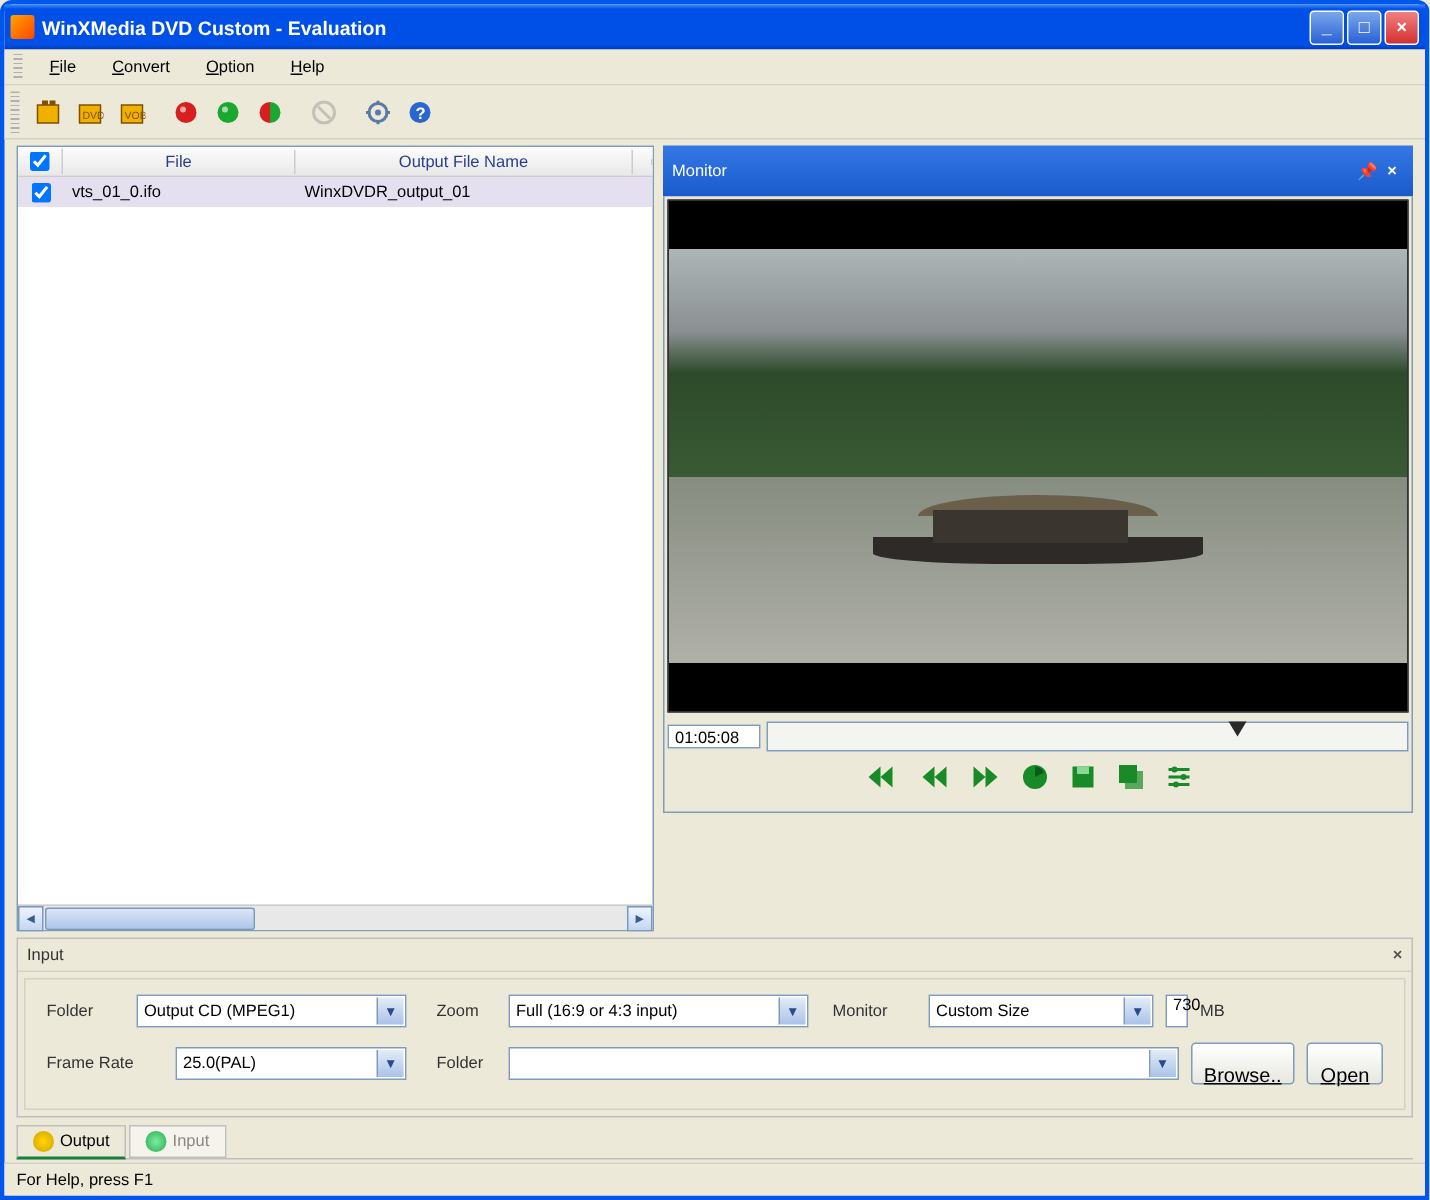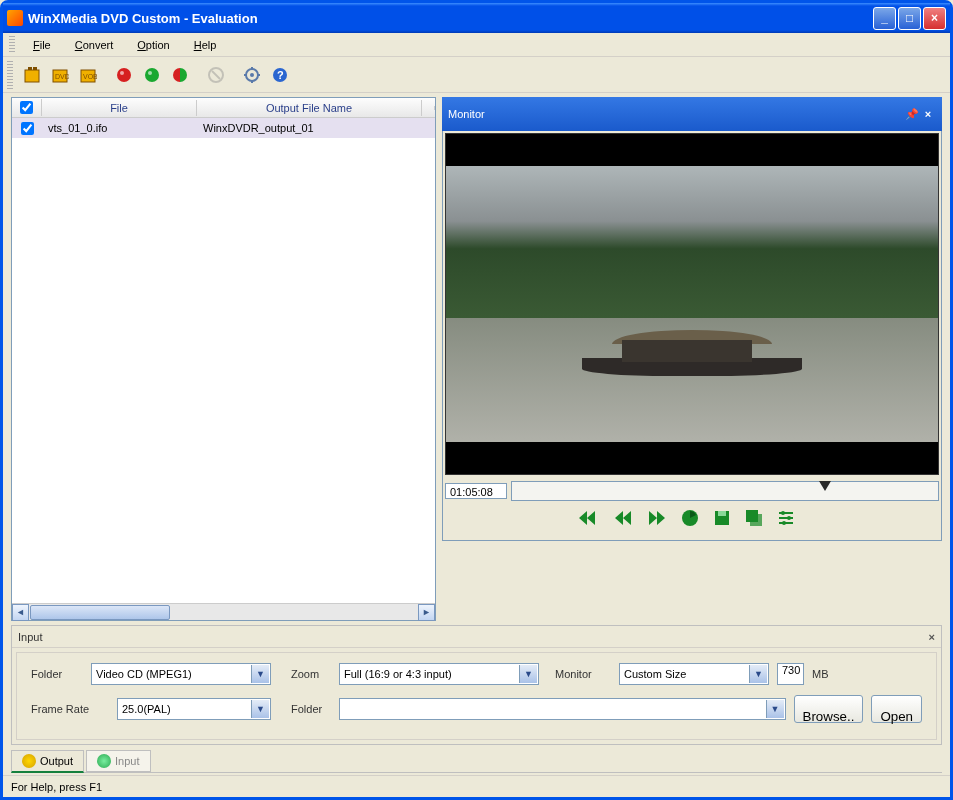--- a/index.html
+++ b/index.html
@@ -71,21 +71,21 @@
 .config-title { height: 22px; display: flex; align-items: center; padding: 0 6px; border-bottom: 1px solid #d4d0c8; }
 .config-title .label { flex: 1; color: #333; }
 .config-title .x { cursor: pointer; font-weight: bold; color: #555; }
 .config-body { padding: 10px 14px 6px 14px; border: 1px solid #d4d0c8; margin: 4px; background: #ece9d8; }
 .config-row { display: flex; align-items: center; gap: 8px; margin-bottom: 10px; }
 .config-row label { min-width: 52px; color: #333; }
 .config-row .lbl-fr { min-width: 78px; }
 .combo { height: 22px; border: 1px solid #7f9db9; background: white; display: flex; align-items: center; padding: 0 4px; position: relative; }
 .combo .arrow { position: absolute; right: 1px; top: 1px; width: 18px; height: 18px; background: linear-gradient(to bottom, #e4ecf7, #aac2e8); border-left: 1px solid #7f9db9; display: flex; align-items: center; justify-content: center; color: #2a4a8a; font-size: 9px; }
 .textinput { height: 22px; border: 1px solid #7f9db9; background: white; padding: 0 4px; }
-.btn { height: 22px; border: 1px solid #7f9db9; background: linear-gradient(to bottom, #fff, #e8e8e0); padding: 13px 8px; cursor: pointer; border-radius: 3px; }
+.btn { height: 22px; border: 1px solid #7f9db9; background: linear-gradient(to bottom, #fff, #e8e8e0); padding: 13px 8px; cursor: pointer; border-radius: 3px; text-decoration: underline; }
 
 
 .bottom-tabs { margin: 4px 8px 2px 8px; display: flex; align-items: flex-end; border-bottom: 1px solid #bfbfbf; }
 .bottom-tab { padding: 3px 10px; border: 1px solid #bfbfbf; background: #f5f3eb; margin-right: 2px; display: flex; align-items: center; gap: 4px; cursor: pointer; }
 .bottom-tab.active { background: #ece9d8; border-bottom: 2px solid #15803d; position: relative; top: 1px; }
 .bottom-tab.inactive { color: #888; }
 .tab-icon { width: 14px; height: 14px; border-radius: 50%; }
 .tab-icon.out { background: radial-gradient(circle, #ffd700, #d4a000); }
 .tab-icon.in { background: radial-gradient(circle, #7aeea0, #2aa850); }
 
@@ -278,34 +278,34 @@
 
   <div class="config-panel">
     <div class="config-title">
       <div class="label">Input</div>
       <div class="x">×</div>
     </div>
     <div class="config-body">
       <div class="config-row">
         <label>Folder</label>
         <div class="combo" style="width:180px">
-            <span>Video CD (MPEG1)</span>
+            <span>Output CD (MPEG1)</span>
             <div class="arrow">▼</div>
           </div>
         <label style="min-width:40px;margin-left:12px">Zoom</label>
         <div class="combo" style="width:200px">
             <span>Full (16:9 or 4:3 input)</span>
             <div class="arrow">▼</div>
           </div>
         <label style="min-width:56px;margin-left:8px">Monitor</label>
         <div class="combo" style="width:150px">
             <span>Custom Size</span>
             <div class="arrow">▼</div>
           </div>
-        <div class="textinput" style="width:27px">730</div>
+        <div class="textinput" style="width:15px">730</div>
         <label style="min-width:20px">MB</label>
       </div>
       <div class="config-row">
         <label class="lbl-fr">Frame Rate</label>
         <div class="combo" style="width:154px">
             <span>25.0(PAL)</span>
             <div class="arrow">▼</div>
           </div>
         <label style="min-width:40px;margin-left:12px">Folder</label>
         <div class="combo" style="flex:1">

